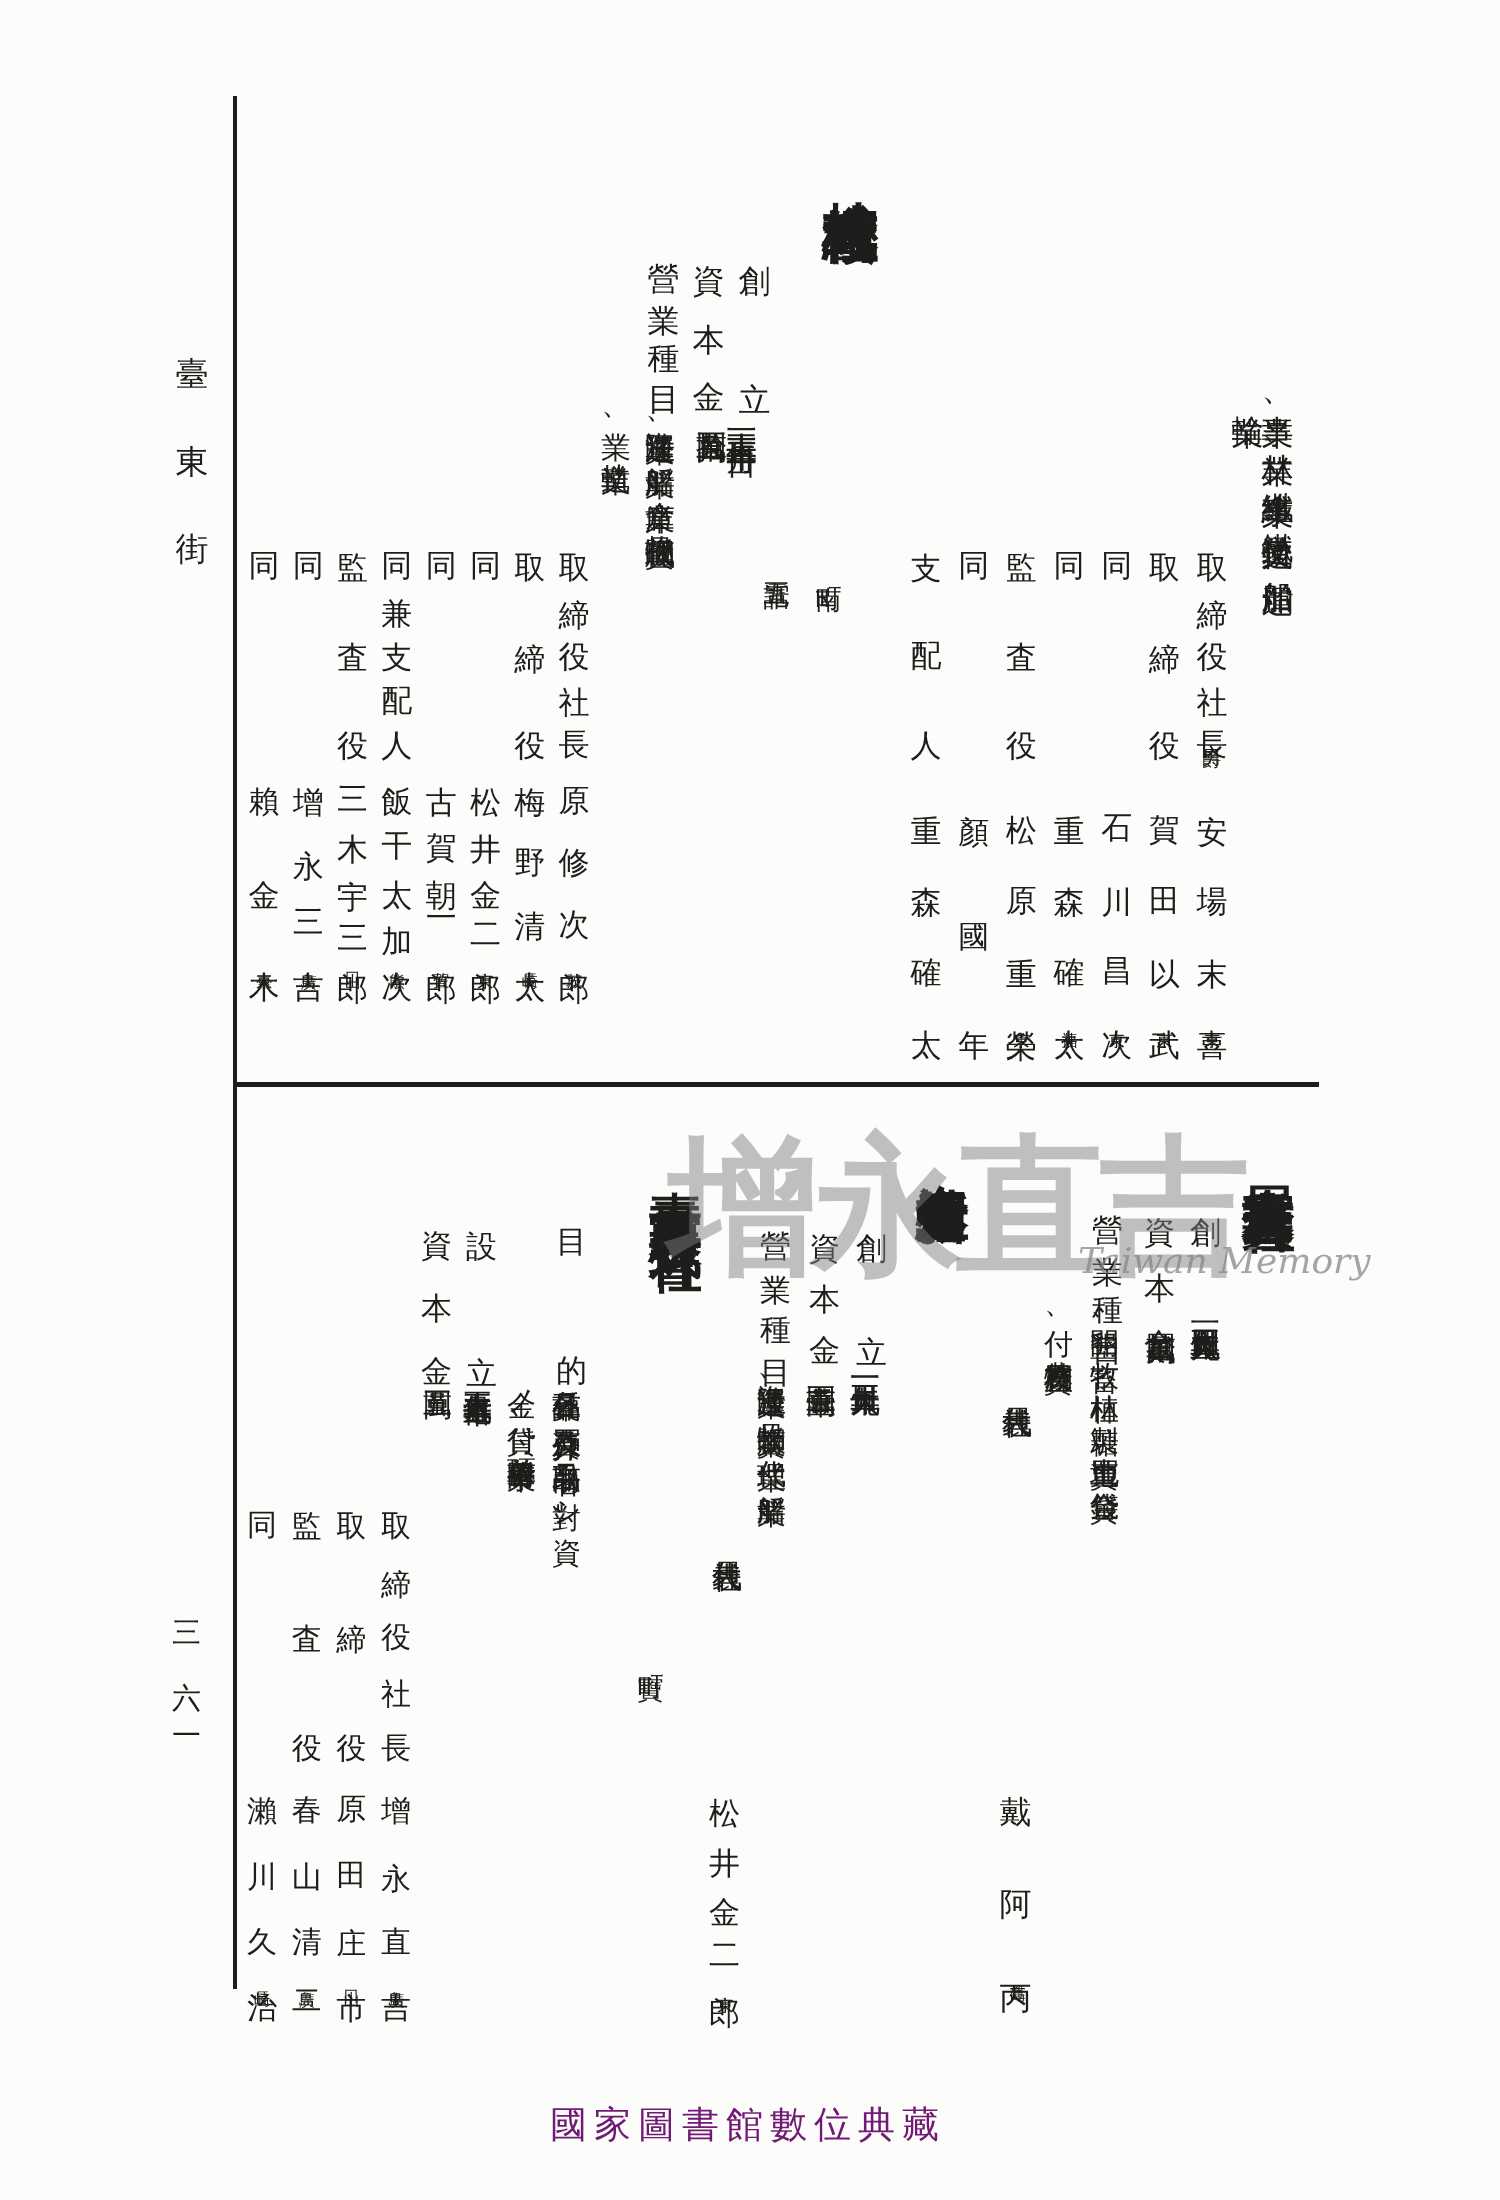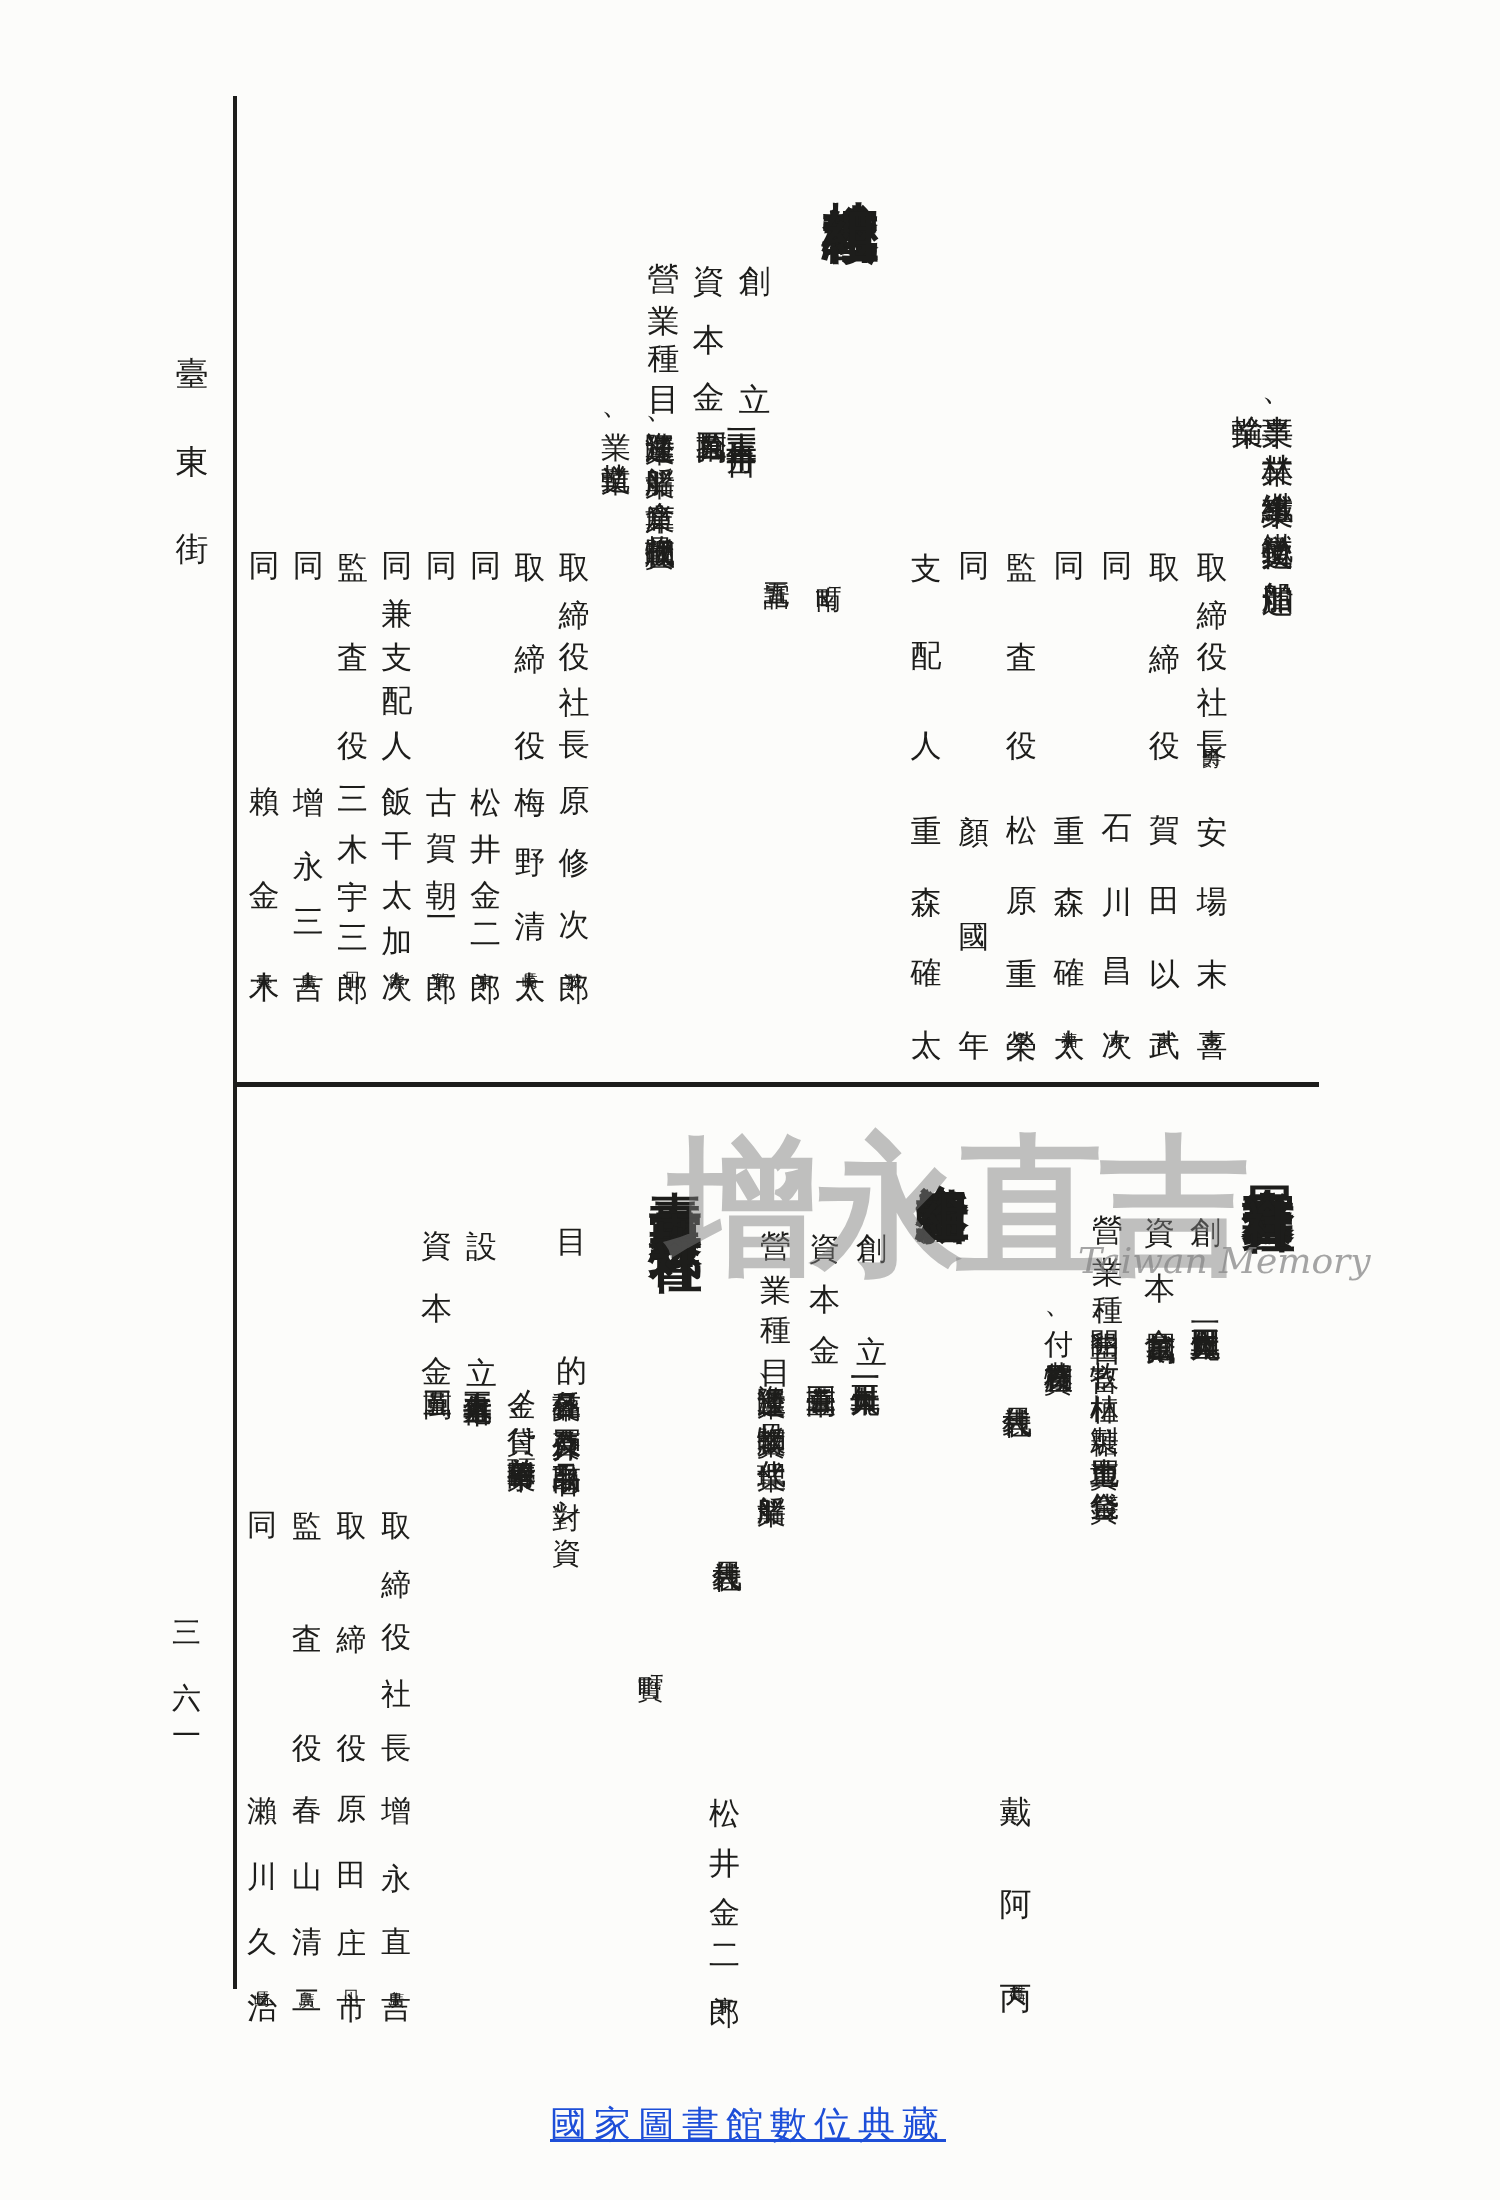--- a/index.html
+++ b/index.html
@@ -104,23 +104,22 @@
     color:rgba(135,135,135,0.75);
     font-family:"DejaVu Serif","Liberation Serif",serif;
     z-index:5;
     pointer-events:none;
   }
   .footer-mark{
     position:absolute;
     left:550px;top:2100px;
     font-size:37px;
     letter-spacing:7px;
-    color:#1d4ed8;
+    color:#701a75;
     font-family:"DejaVu Sans","Liberation Sans",sans-serif;
-    text-decoration:underline;
   }
 </style>
 </head>
 <body>
 
 <div class="page">
 
   <div class="vt spread" style="left:176px;top:330px;height:176px;font-size:33px;">臺東街</div>
   <div class="vt spread" style="left:172px;top:1598px;height:122px;font-size:29px;">三六一</div>
   <div class="rule-v" style="left:233px;top:96px;width:4px;height:1893px;"></div>

